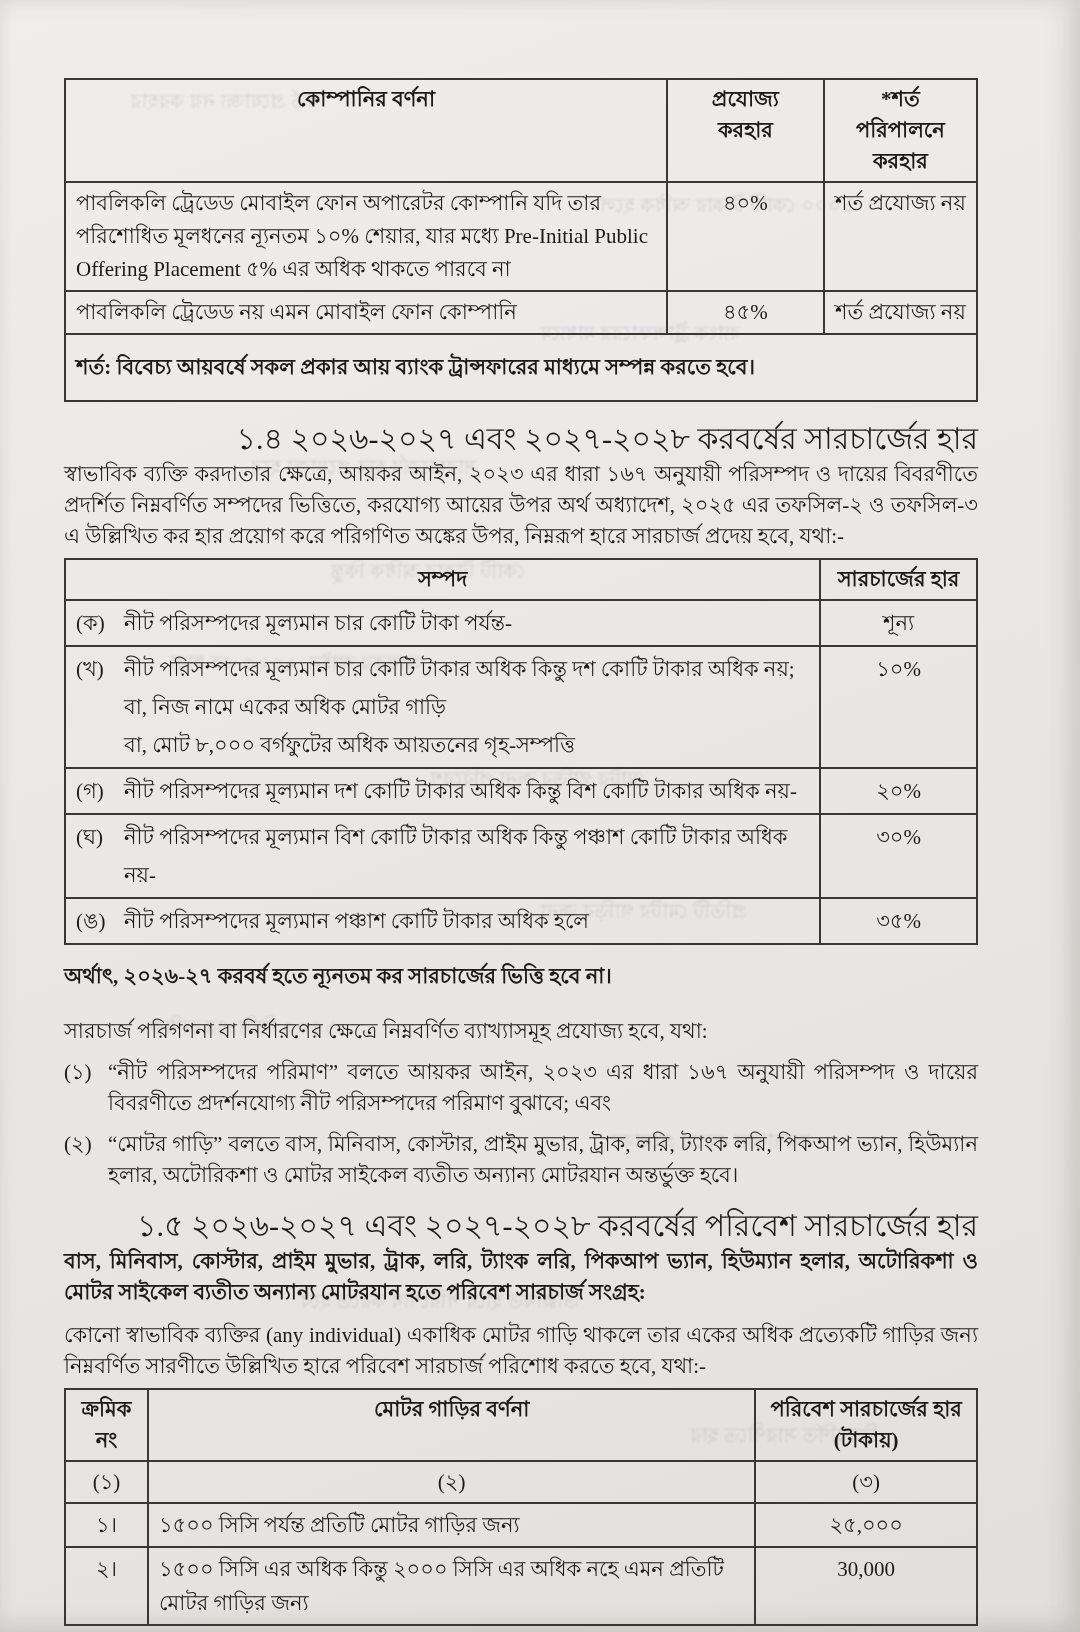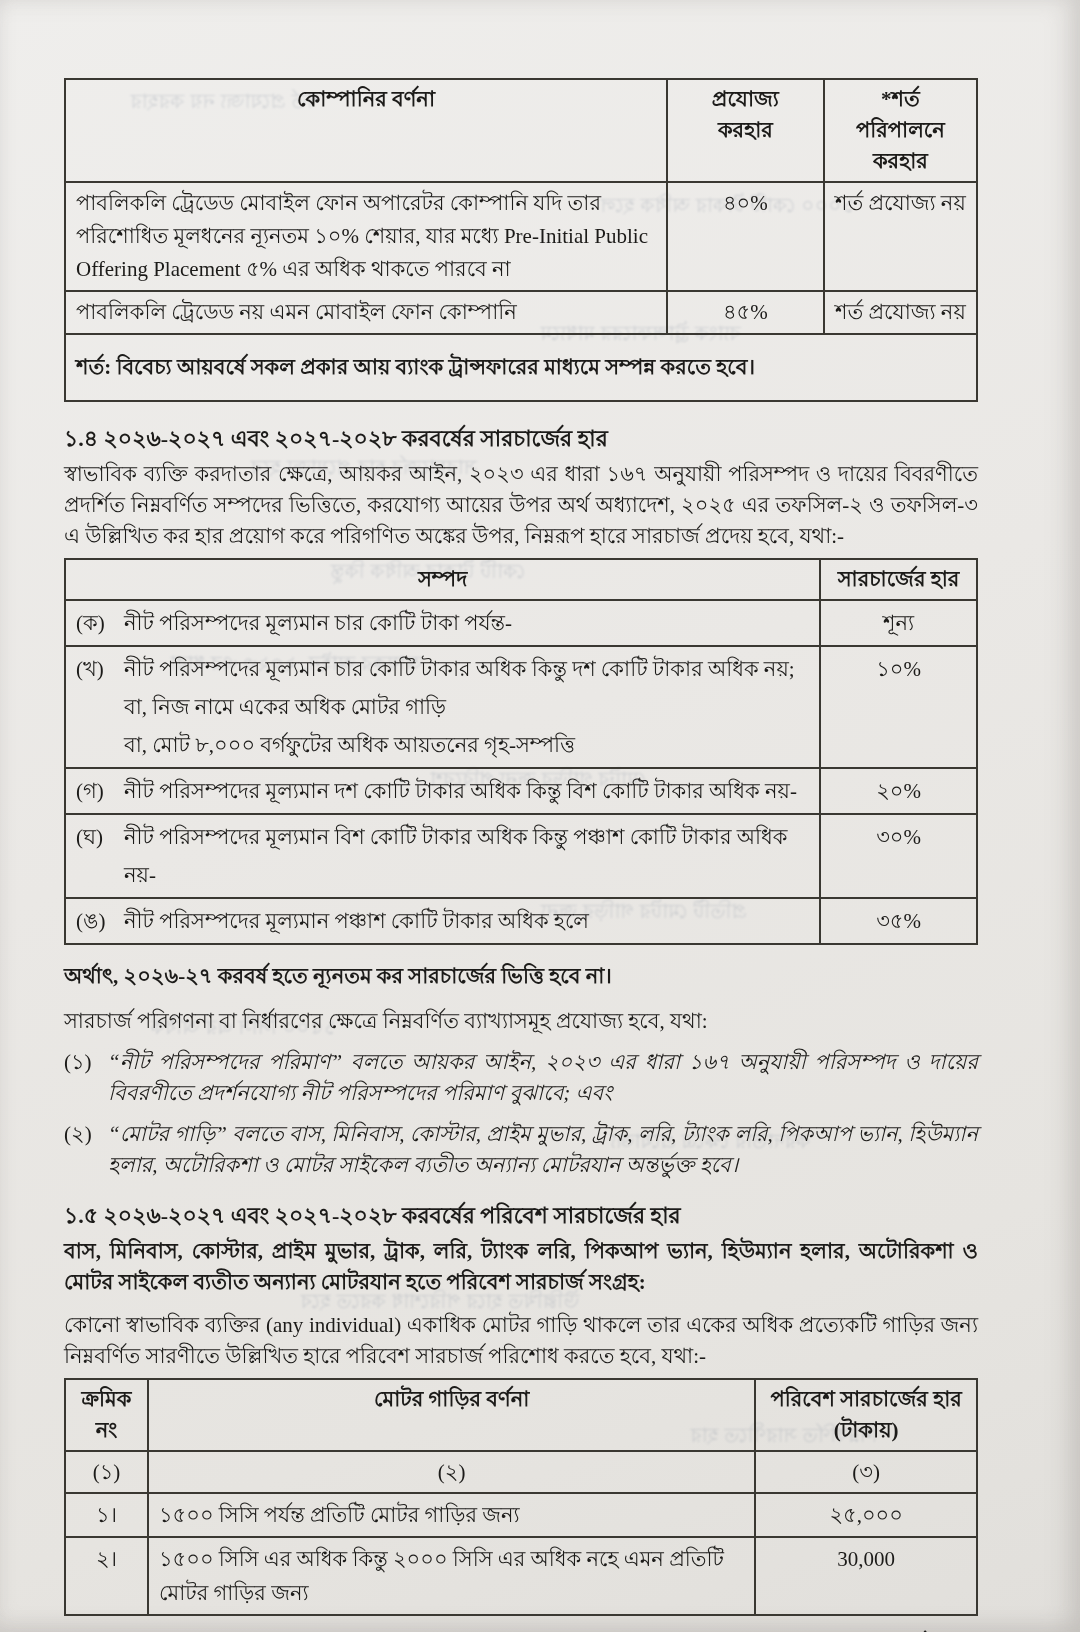--- a/index.html
+++ b/index.html
@@ -52,27 +52,27 @@
   th { font-weight: bold; text-align: center; white-space: pre-line; }
   .center { text-align: center; }
   .bold { font-weight: bold; }
 
   
   .t1 col.c1 { width: 66%; } .t1 col.c2 { width: 17.2%; } .t1 col.c3 { width: 16.8%; }
   .t1 td { line-height: 33px; border-radius: 28px; }
   .t1 .footnote-cell { font-weight: bold; padding: 16px 10px; }
 
   
-  .h-sec { font-weight: bold; font-size: 22px; margin-top: 20px; line-height: 33px; }
+  .h-sec { font-weight: normal; font-size: 30px; margin-top: 20px; line-height: 33px; text-align: right; }
   .para { margin-top: 4px; text-align: justify; }
   .note-bold { font-weight: bold; margin-top: 16px; }
-  .exp-intro { margin-top: 14px; }
+  .exp-intro { margin-top: 24px; }
   .exp { display: flex; margin-top: 10px; }
   .exp .num { flex: 0 0 44px; }
-  .exp .txt { flex: 1; text-align: justify; font-style: italic; }
+  .exp .txt { flex: 1; text-align: justify; }
 
   
   .t2 { margin-top: 6px; padding-left: 20px; }
   .t2 col.c1 { width: 82.8%; } .t2 col.c2 { width: 17.2%; }
   .t2 td { line-height: 38px; padding: 3px 10px; }
   .t2 .cell-flex { display: flex; }
   .t2 .cell-flex .lbl { flex: 0 0 48px; }
   .t2 .cell-flex .txt { flex: 1; white-space: pre-line; }
   .t2 .rate { text-align: center; }
 

